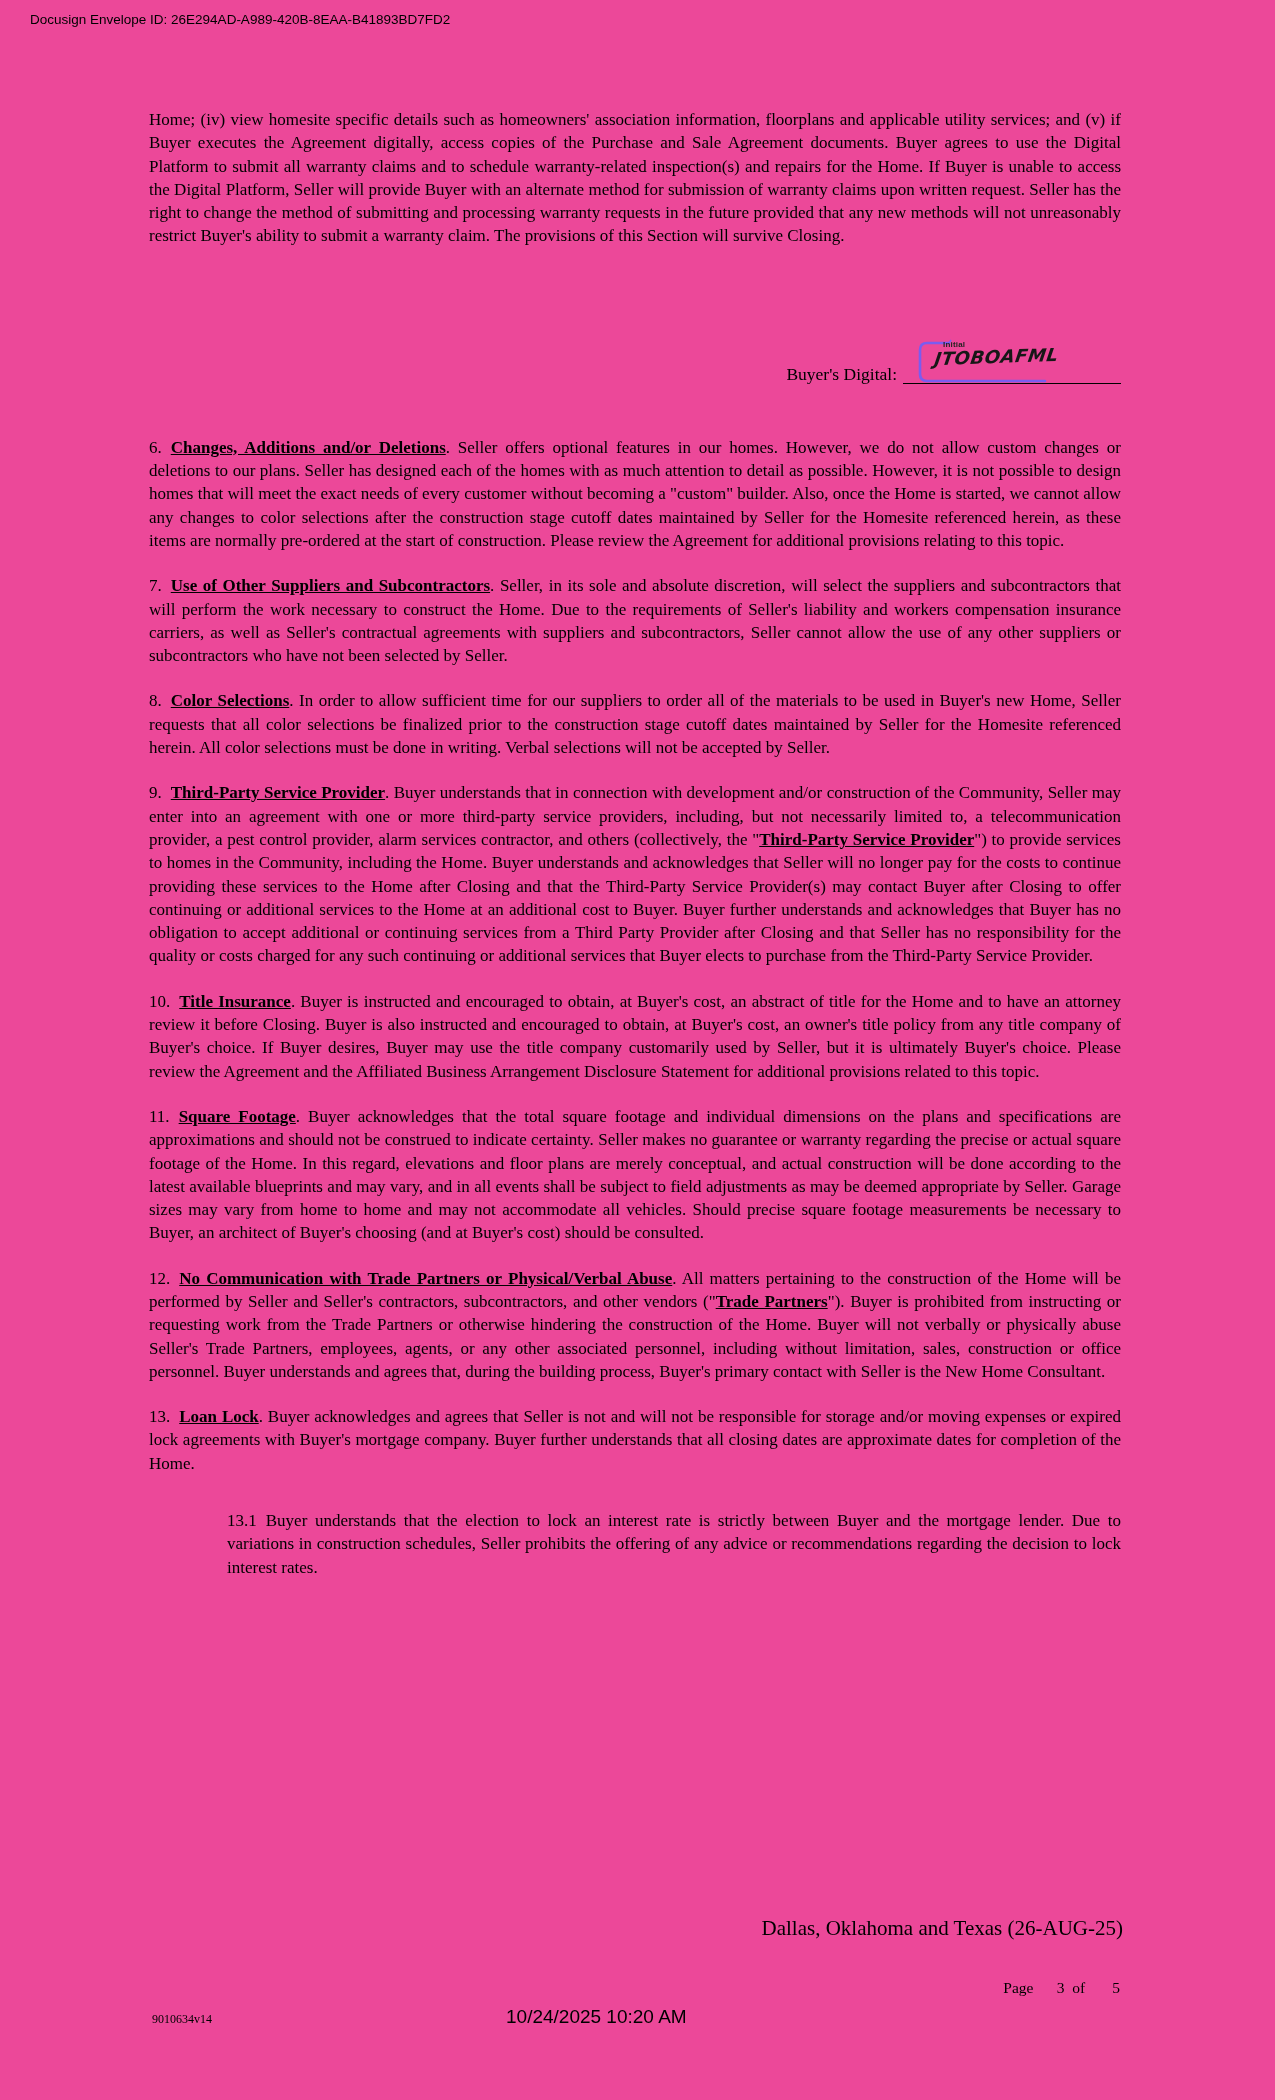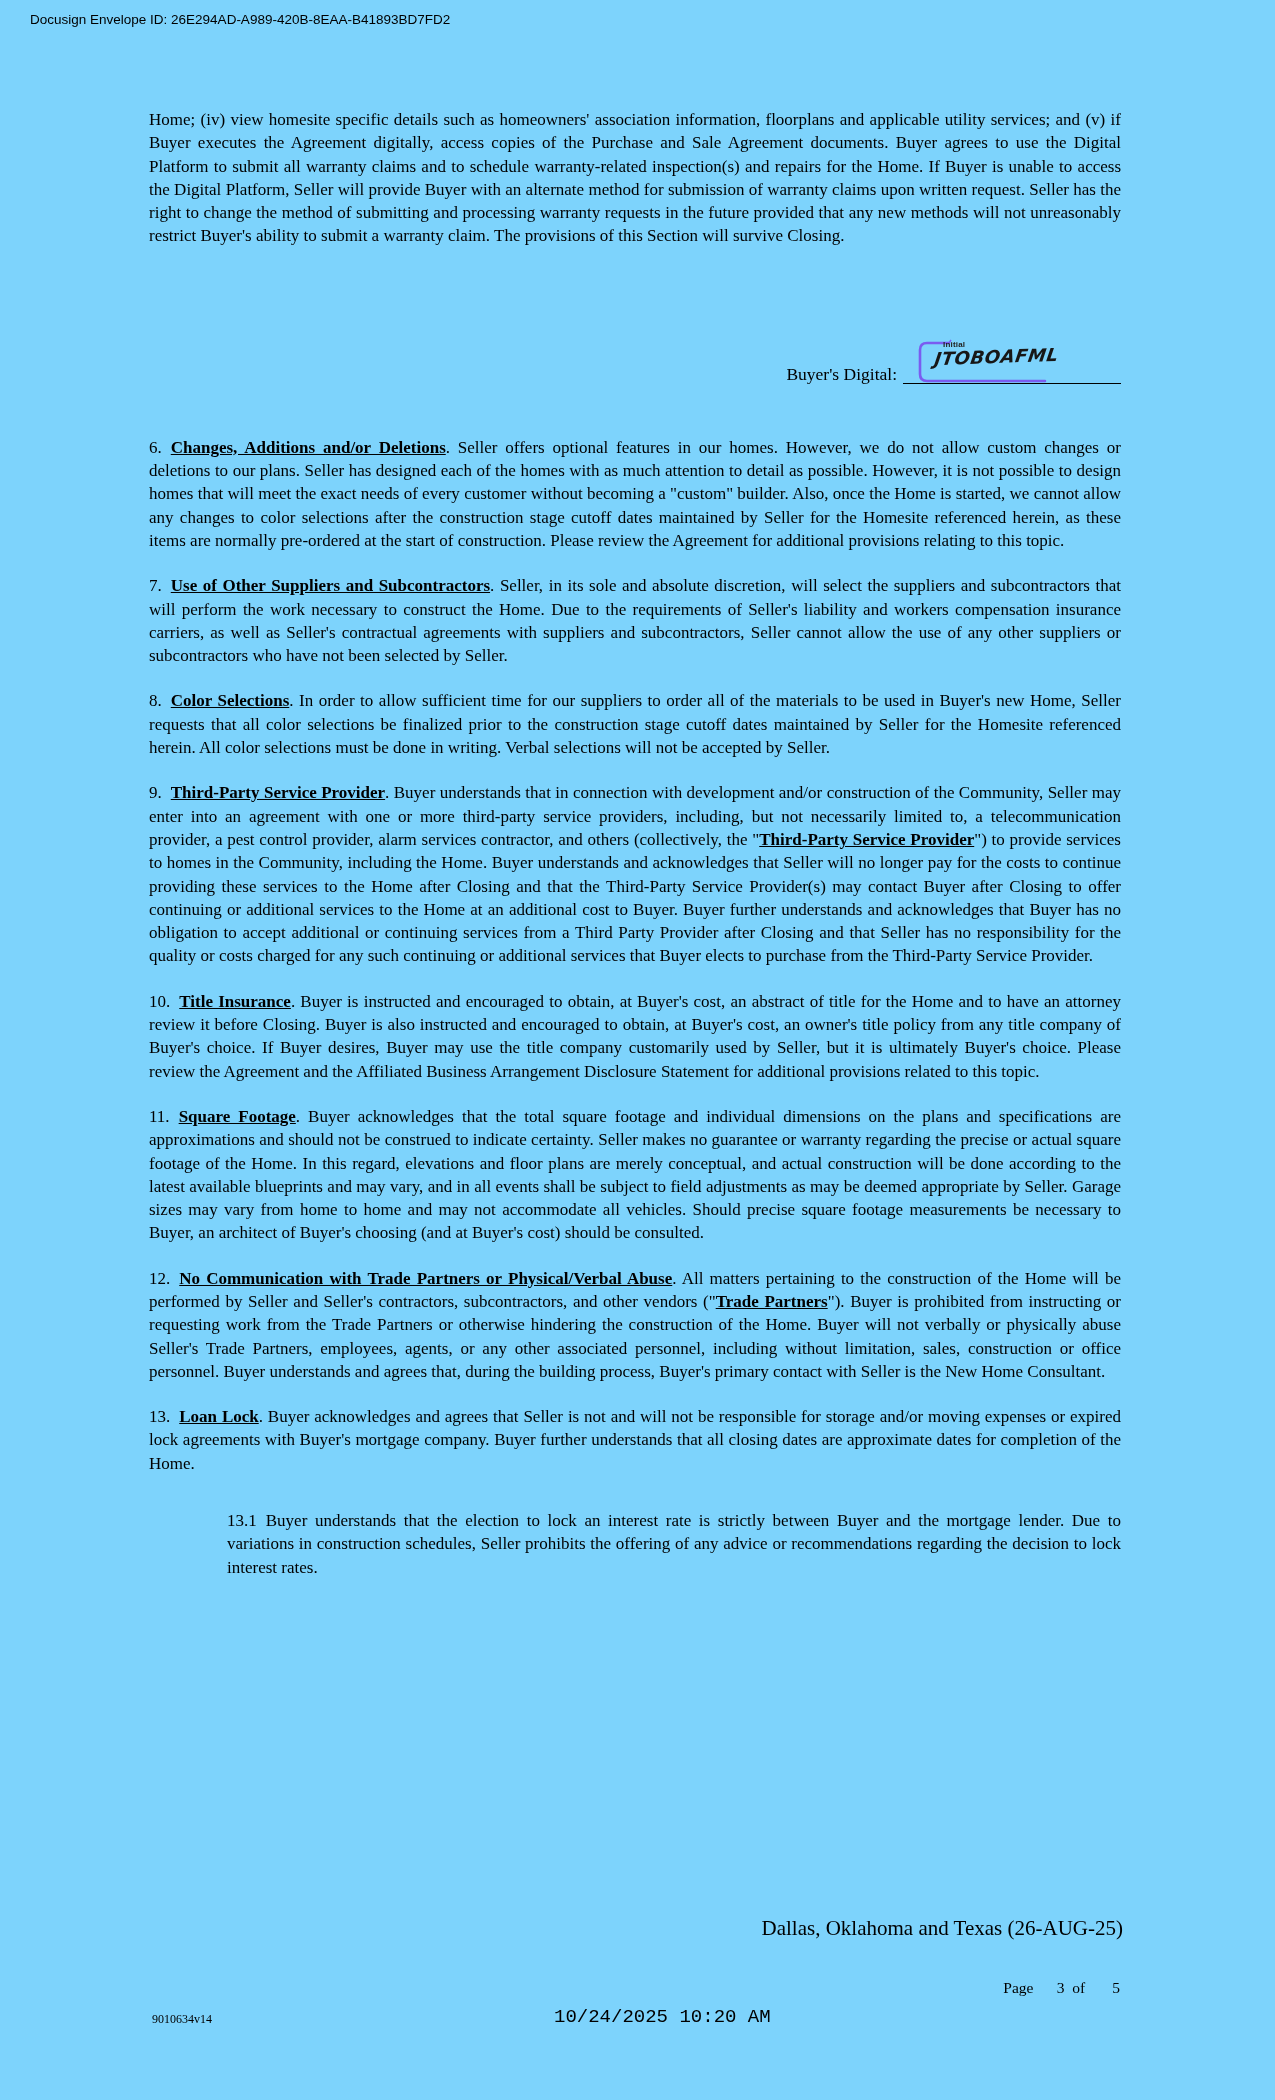--- a/index.html
+++ b/index.html
@@ -1,19 +1,19 @@
 <!DOCTYPE html>
 <html><head>
 <meta charset="utf-8">
 <style>
   html,body{margin:0;padding:0;background:#e8e8e8;}
   .page{
     position:relative;
     width:1275px;height:2100px;
-    background:#7dd3fc;
+    background:#ec4899;
     margin:0 auto;
     overflow:hidden;
     font-family:"Liberation Serif", serif;
     color:#000;
   }
   .envelope-header{
     position:absolute;left:30px;top:12px;
     font-family:"Liberation Sans", sans-serif;
     font-size:13.5px;color:#000;
   }
@@ -66,23 +66,22 @@
   .footer-page{
     position:absolute;right:155px;top:1979px;
     font-size:15.5px;white-space:pre;
   }
   .footer-doc{
     position:absolute;left:152px;top:2012px;
     font-size:12px;
   }
   .footer-stamp{
     position:absolute;left:506px;top:2006px;
-    font-family:Liberation Mono, monospace;
+    font-family:Liberation Sans, sans-serif;
     font-size:19px;
-    margin-left:48px;
   }
   .footer-region{
     position:absolute;right:152px;top:1916px;
     font-size:21px;
   }
 </style>
 </head>
 <body>
 
 <div class="page">

